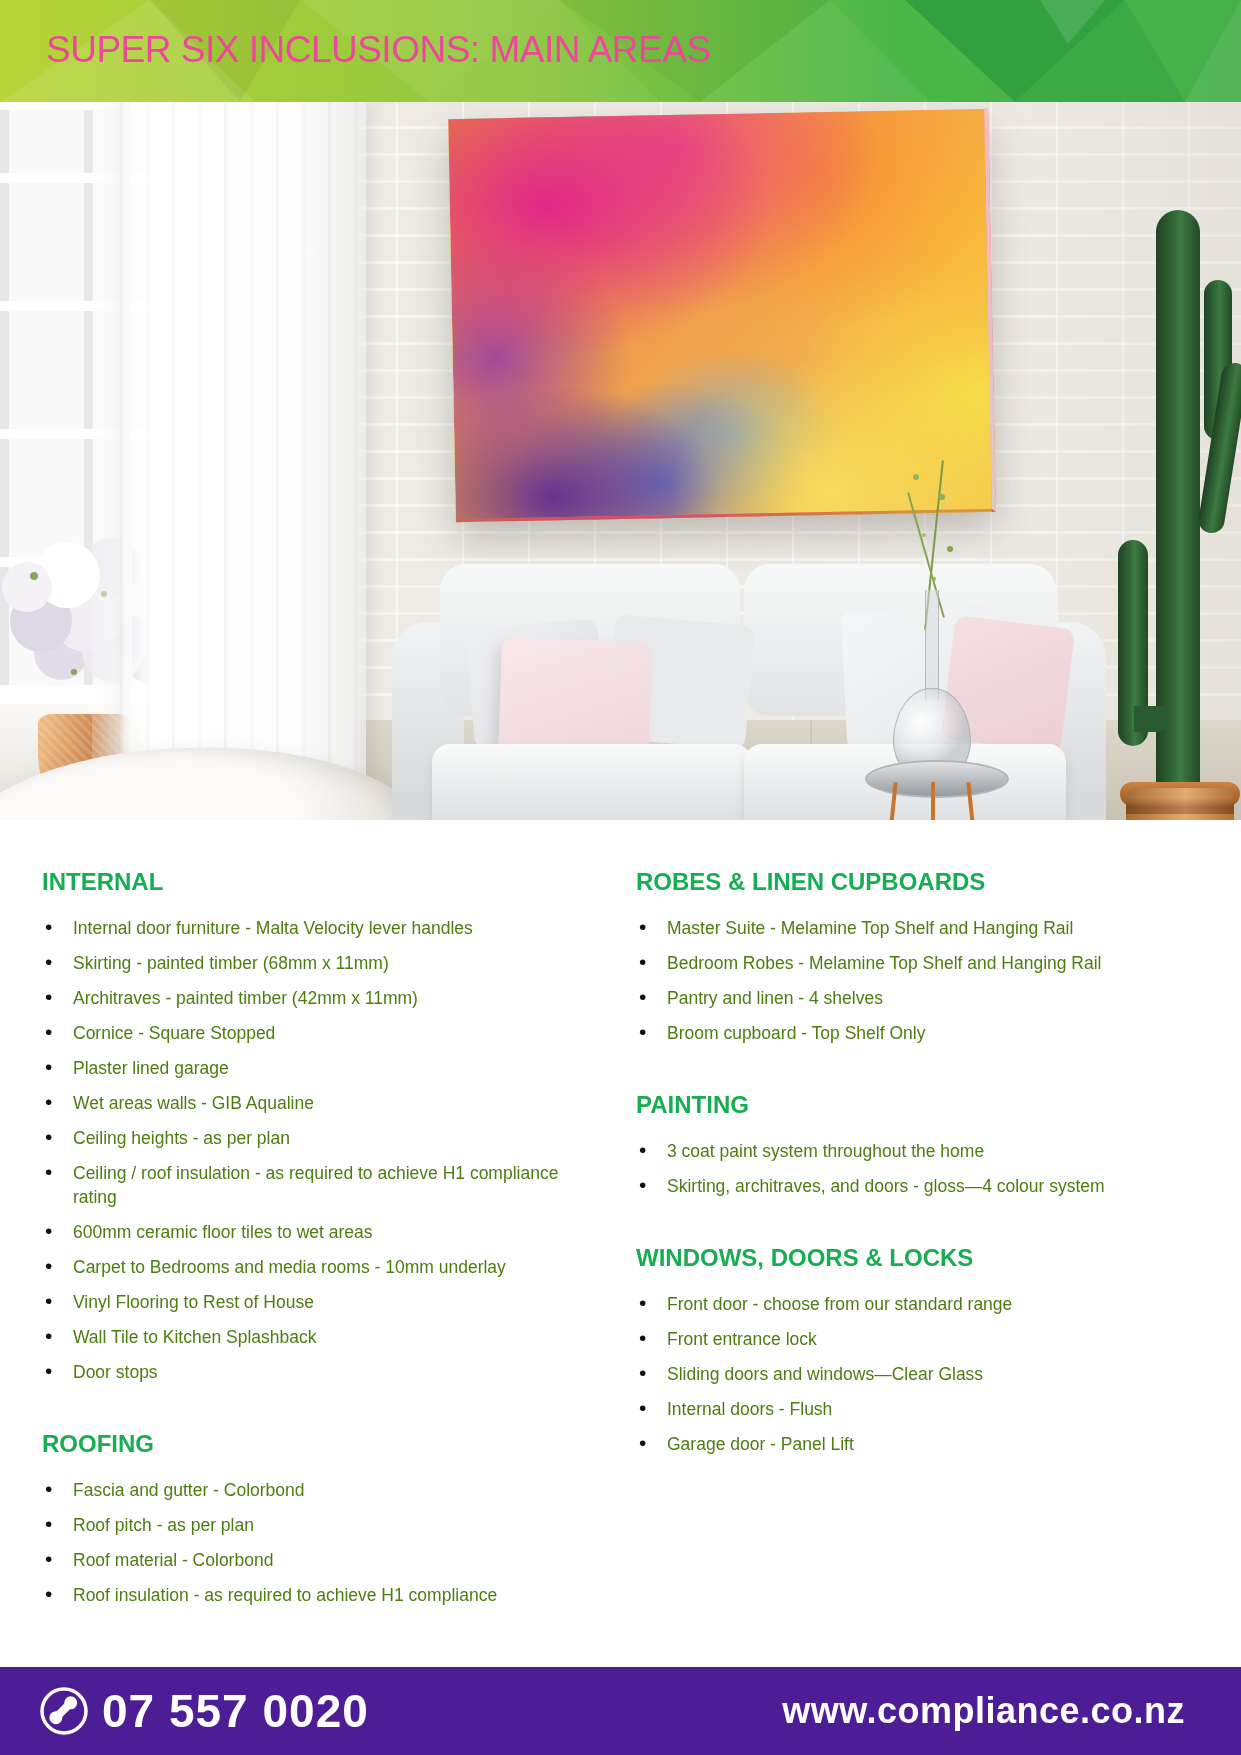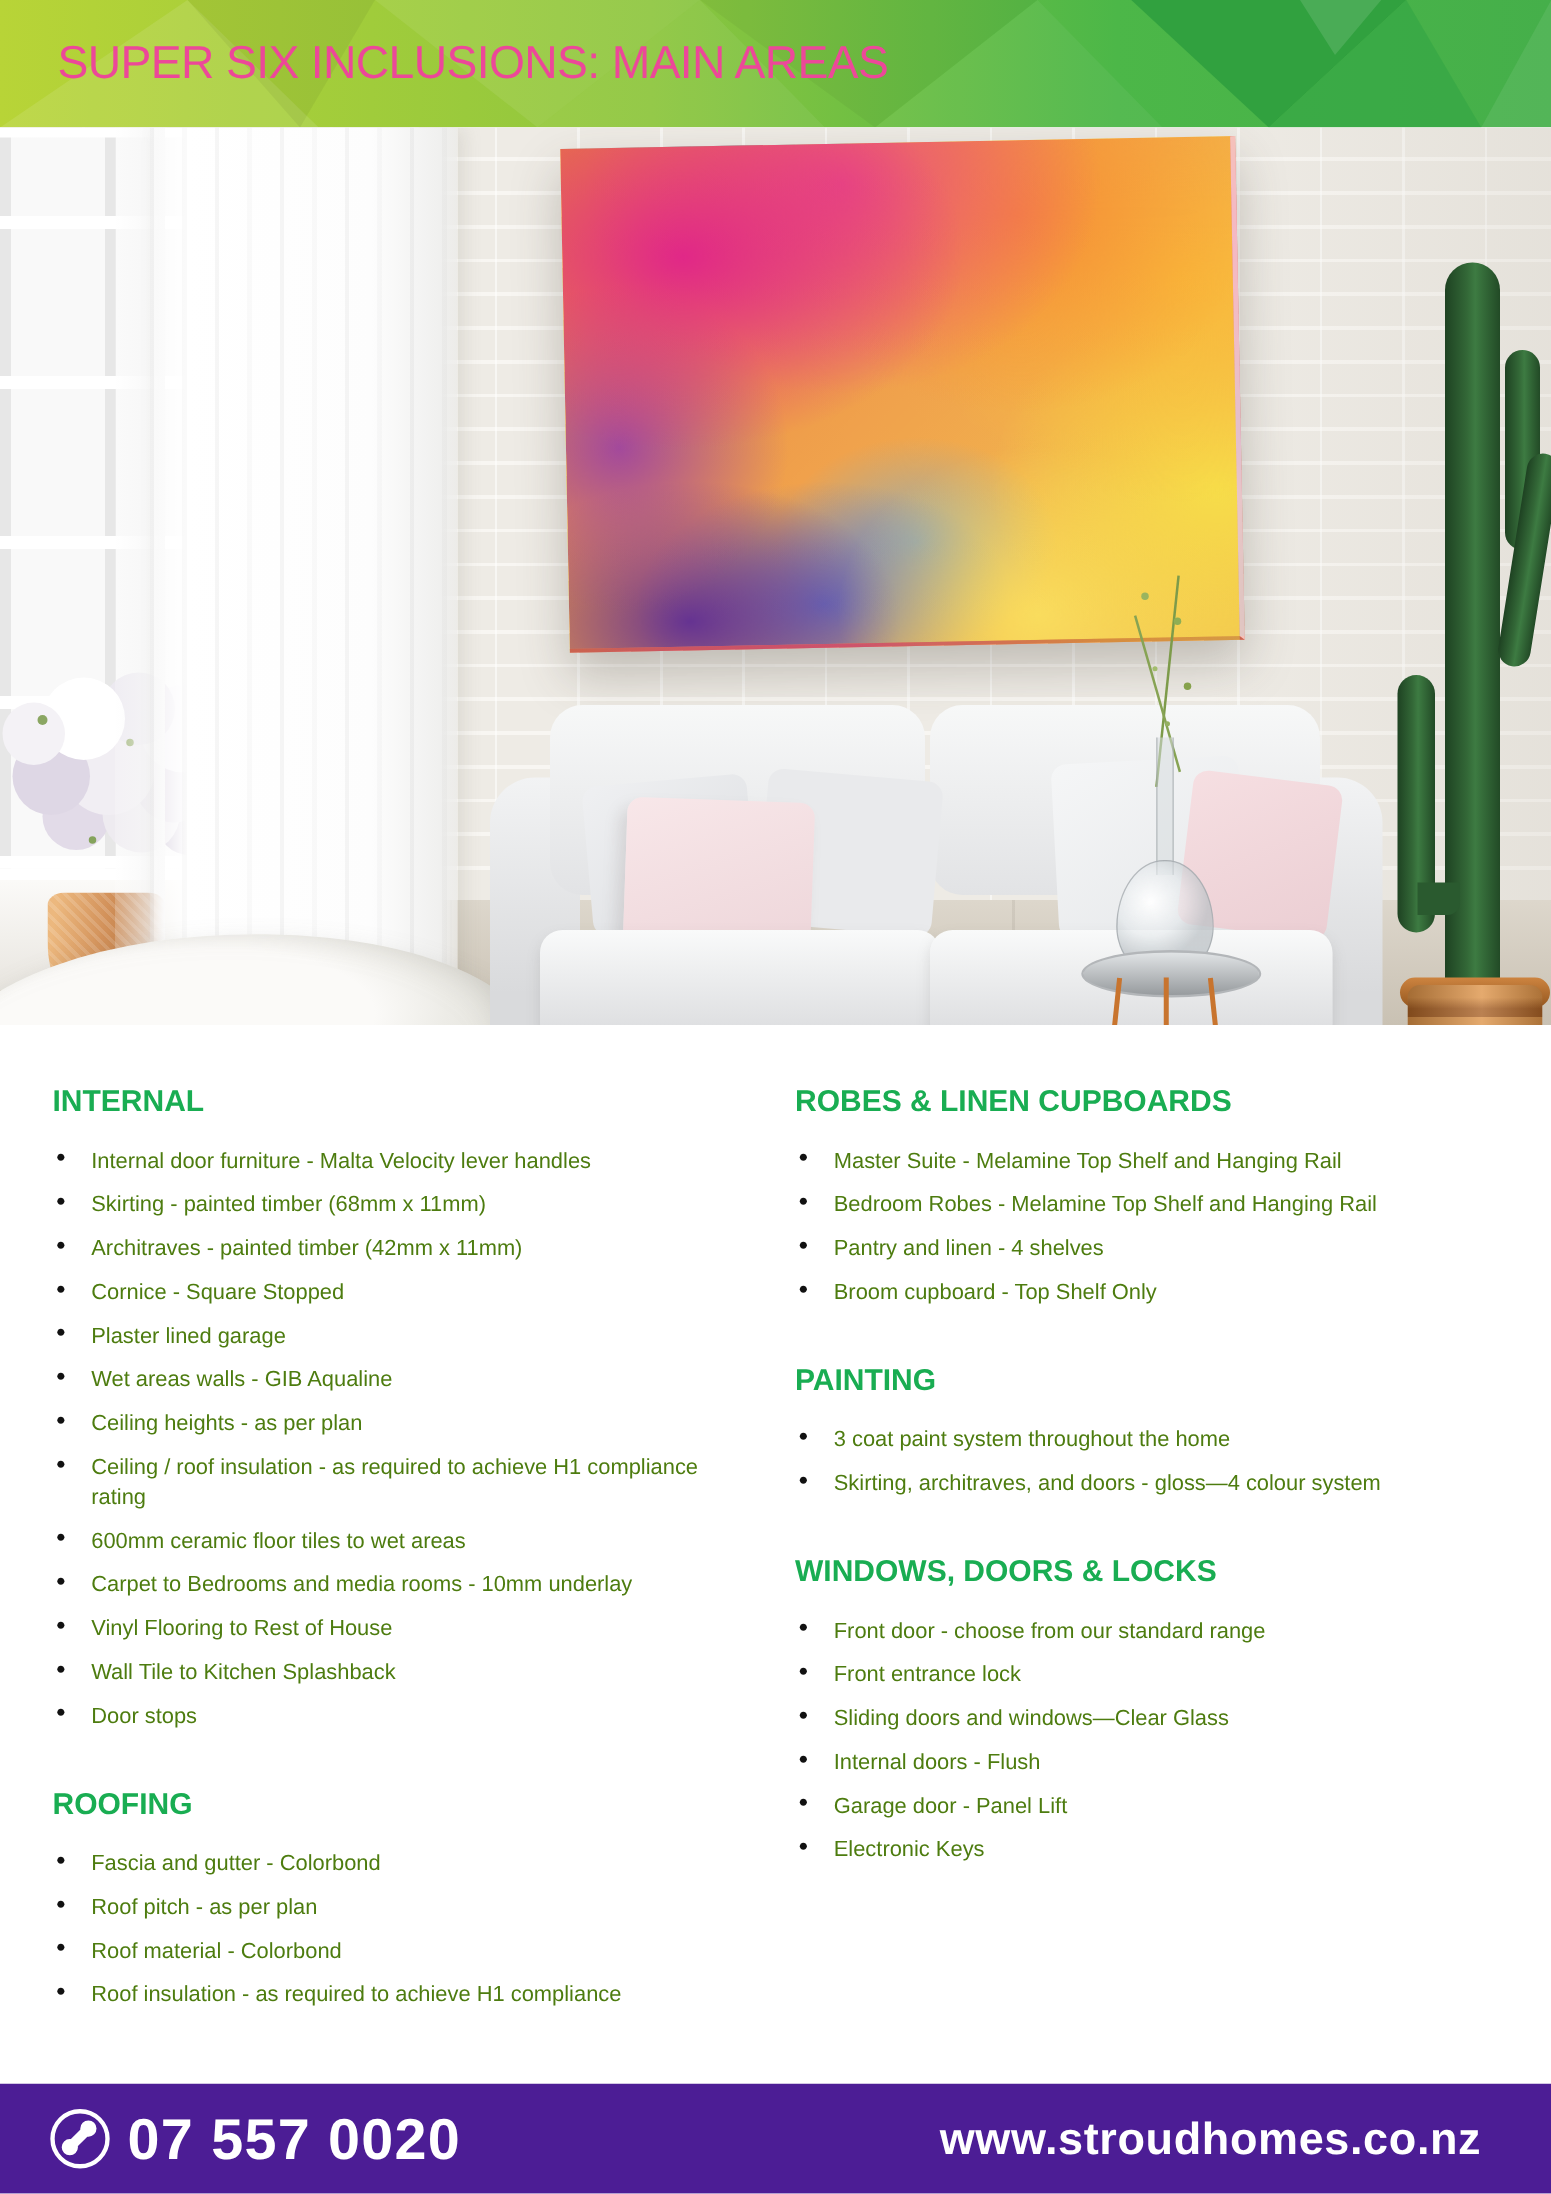--- a/index.html
+++ b/index.html
@@ -278,34 +278,33 @@
           </ul>
       </div>
       <div class="section">
         <h2>WINDOWS, DOORS &amp; LOCKS</h2>
         <ul>
             <li>Front door - choose from our standard range</li>
             <li>Front entrance lock</li>
             <li>Sliding doors and windows—Clear Glass</li>
             <li>Internal doors - Flush</li>
             <li>Garage door - Panel Lift</li>
-            <li>Electronic Keys</li>
           </ul>
       </div>
     </div>
   </main>
 
   <footer class="footer">
     <div class="phone">
       <svg width="52" height="52" viewBox="0 0 52 52">
         <circle cx="26" cy="26" r="22" fill="none" stroke="#ffffff" stroke-width="3.5"></circle>
         <g fill="#ffffff" transform="rotate(-45 26 26)">
           <rect x="13" y="21" width="26" height="8" rx="4"></rect>
           <circle cx="15.5" cy="25" r="6.5"></circle>
           <circle cx="36.5" cy="25" r="6.5"></circle>
         </g>
       </svg>
       <span>07 557 0020</span>
     </div>
-    <a class="website" href="#">www.stroudhomes.co.nz</a>
+    <a class="website" href="#">www.compliance.co.nz</a>
   </footer>
 
 </div>
 
 </body></html>

